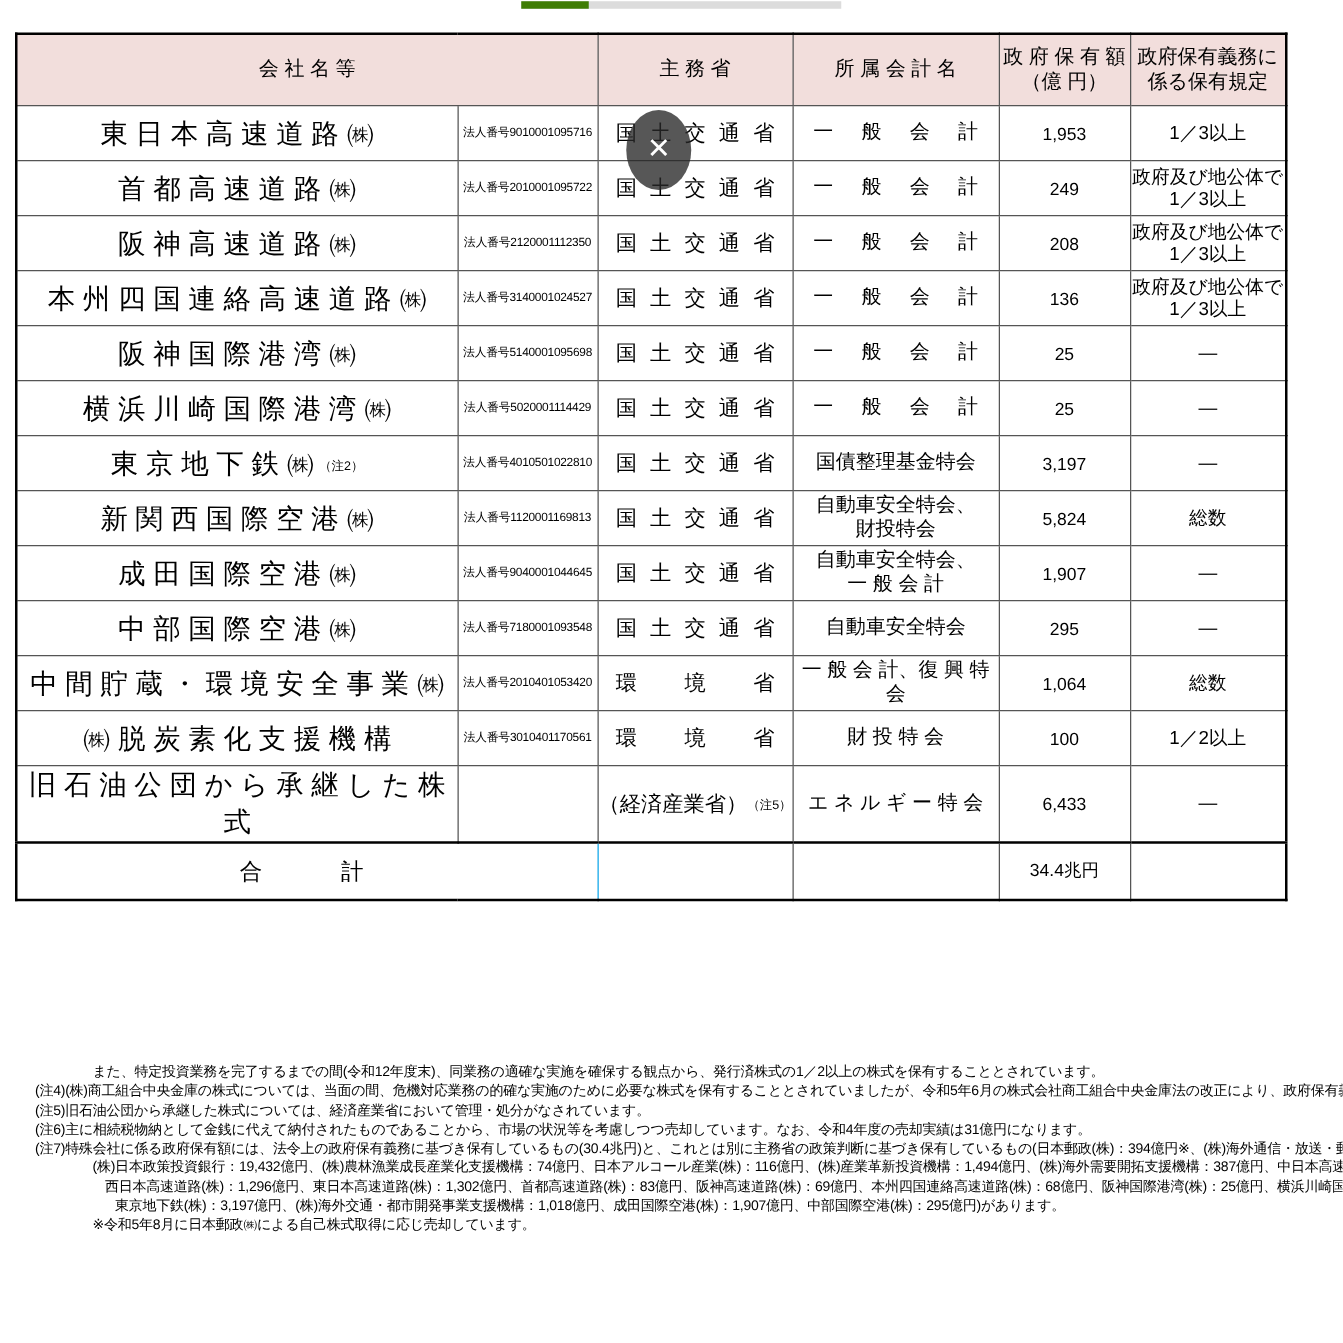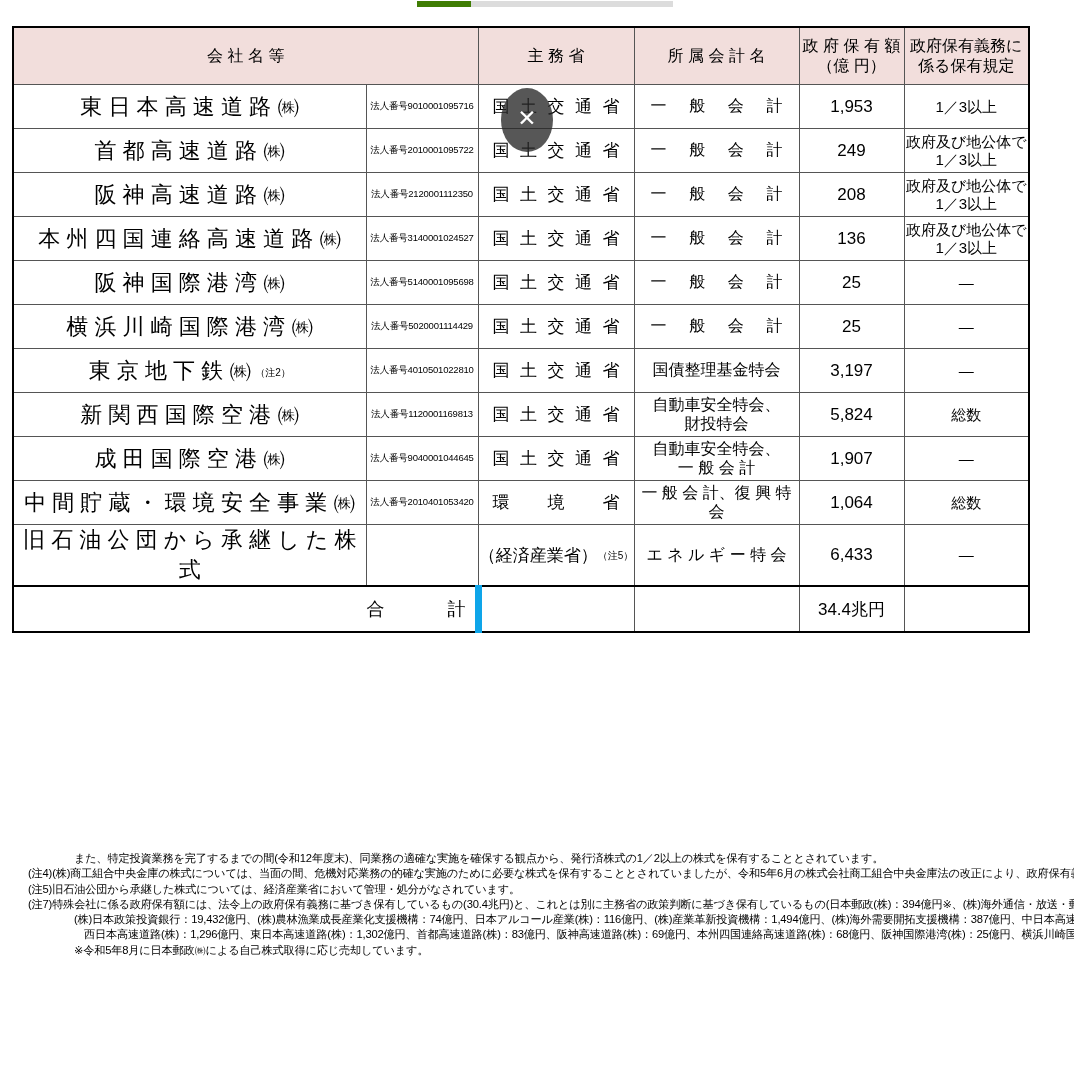--- a/index.html
+++ b/index.html
@@ -101,28 +101,28 @@
     display: flex;
     justify-content: space-between;
     padding: 0 14px;
   }
   td.acct-cell { font-size: 16px; line-height: 1.15; }
   .acct-spread {
     display: flex;
     justify-content: space-between;
     padding: 0 16px;
   }
-  td.amt-cell  { font-size: 17px; }
+  td.amt-cell  { font-size: 14px; }
   td.rule-cell { font-size: 15px; line-height: 1.2; }
   tr.total-row td { height: 44px; border-top: 2px solid #000; }
   tr.total-row td.total-label {
     font-size: 18px;
-    text-align: right;
+    text-align: center;
     letter-spacing: 0.5em;
-    border-right: 7px solid #0ea5e9;
+    border-right: 1px solid #0ea5e9;
   }
   .small-note { font-size: 10px; vertical-align: 2px; }
 
   
   #notes {
     position: absolute;
     left: 28px;
     top: 851px;
     width: 1040px;
     font-size: 11.2px;
@@ -400,35 +400,73 @@
           <td class="acct-cell">
             <div>自動車安全特会、</div>
             <div>一 般 会 計</div>
           </td>
           <td class="amt-cell">1,907</td>
           <td class="rule-cell">
             <div>—</div>
           </td>
         </tr>
         <tr>
+          <td class="name-cell"><span class="name-plain">中 部 国 際 空 港 ㈱</span></td>
+          <td class="hojin-cell">法人番号7180001093548</td>
+          <td class="min-cell">
+            <div class="min-spread">
+              <span>国</span>
+              <span>土</span>
+              <span>交</span>
+              <span>通</span>
+              <span>省</span>
+            </div>
+          </td>
+          <td class="acct-cell">
+            <div>自動車安全特会</div>
+          </td>
+          <td class="amt-cell">295</td>
+          <td class="rule-cell">
+            <div>—</div>
+          </td>
+        </tr>
+        <tr>
           <td class="name-cell"><span class="name-plain">中 間 貯 蔵 ・ 環 境 安 全 事 業 ㈱</span></td>
           <td class="hojin-cell">法人番号2010401053420</td>
           <td class="min-cell">
             <div class="min-spread">
               <span>環</span>
               <span>境</span>
               <span>省</span>
             </div>
           </td>
           <td class="acct-cell">
             <div>一 般 会 計、復 興 特 会</div>
           </td>
           <td class="amt-cell">1,064</td>
           <td class="rule-cell">
             <div>総数</div>
+          </td>
+        </tr>
+        <tr>
+          <td class="name-cell"><span class="name-plain">㈱ 脱 炭 素 化 支 援 機 構</span></td>
+          <td class="hojin-cell">法人番号3010401170561</td>
+          <td class="min-cell">
+            <div class="min-spread">
+              <span>環</span>
+              <span>境</span>
+              <span>省</span>
+            </div>
+          </td>
+          <td class="acct-cell">
+            <div>財 投 特 会</div>
+          </td>
+          <td class="amt-cell">100</td>
+          <td class="rule-cell">
+            <div>1／2以上</div>
           </td>
         </tr>
         <tr>
           <td class="name-cell"><span class="name-plain">旧 石 油 公 団 か ら 承 継 し た 株 式</span></td>
           <td class="hojin-cell"></td>
           <td class="min-cell"><span>（経済産業省）</span><span class="small-note">（注5）</span></td>
           <td class="acct-cell">
             <div>エ ネ ル ギ ー 特 会</div>
           </td>
           <td class="amt-cell">6,433</td>
@@ -444,21 +482,23 @@
           <td></td>
         </tr>
       </tbody>
   </table>
 </div>
 
 <div id="notes">
   <span class="ln ind2">また、特定投資業務を完了するまでの間(令和12年度末)、同業務の適確な実施を確保する観点から、発行済株式の1／2以上の株式を保有することとされています。</span>
   <span class="ln">(注4)(株)商工組合中央金庫の株式については、当面の間、危機対応業務の的確な実施のために必要な株式を保有することとされていましたが、令和5年6月の株式会社商工組合中央金庫法の改正により、政府保有義務はなくなりました。</span>
   <span class="ln">(注5)旧石油公団から承継した株式については、経済産業省において管理・処分がなされています。</span>
+  <span class="ln">(注6)主に相続税物納として金銭に代えて納付されたものであることから、市場の状況等を考慮しつつ売却しています。なお、令和4年度の売却実績は31億円になります。</span>
   <span class="ln">(注7)特殊会社に係る政府保有額には、法令上の政府保有義務に基づき保有しているもの(30.4兆円)と、これとは別に主務省の政策判断に基づき保有しているもの(日本郵政(株)：394億円※、(株)海外通信・放送・郵便事業支援機構：398億円、</span>
   <span class="ln ind2">(株)日本政策投資銀行：19,432億円、(株)農林漁業成長産業化支援機構：74億円、日本アルコール産業(株)：116億円、(株)産業革新投資機構：1,494億円、(株)海外需要開拓支援機構：387億円、中日本高速道路(株)：1,488億円、</span>
   <span class="ln ind3">西日本高速道路(株)：1,296億円、東日本高速道路(株)：1,302億円、首都高速道路(株)：83億円、阪神高速道路(株)：69億円、本州四国連絡高速道路(株)：68億円、阪神国際港湾(株)：25億円、横浜川崎国際港湾(株)：25億円、</span>
+  <span class="ln ind4">東京地下鉄(株)：3,197億円、(株)海外交通・都市開発事業支援機構：1,018億円、成田国際空港(株)：1,907億円、中部国際空港(株)：295億円)があります。</span>
   <span class="ln ind5">※令和5年8月に日本郵政㈱による自己株式取得に応じ売却しています。</span>
 </div>
 
 <div id="cursor">
   <span>✕</span>
 </div>
 
 </body></html>

